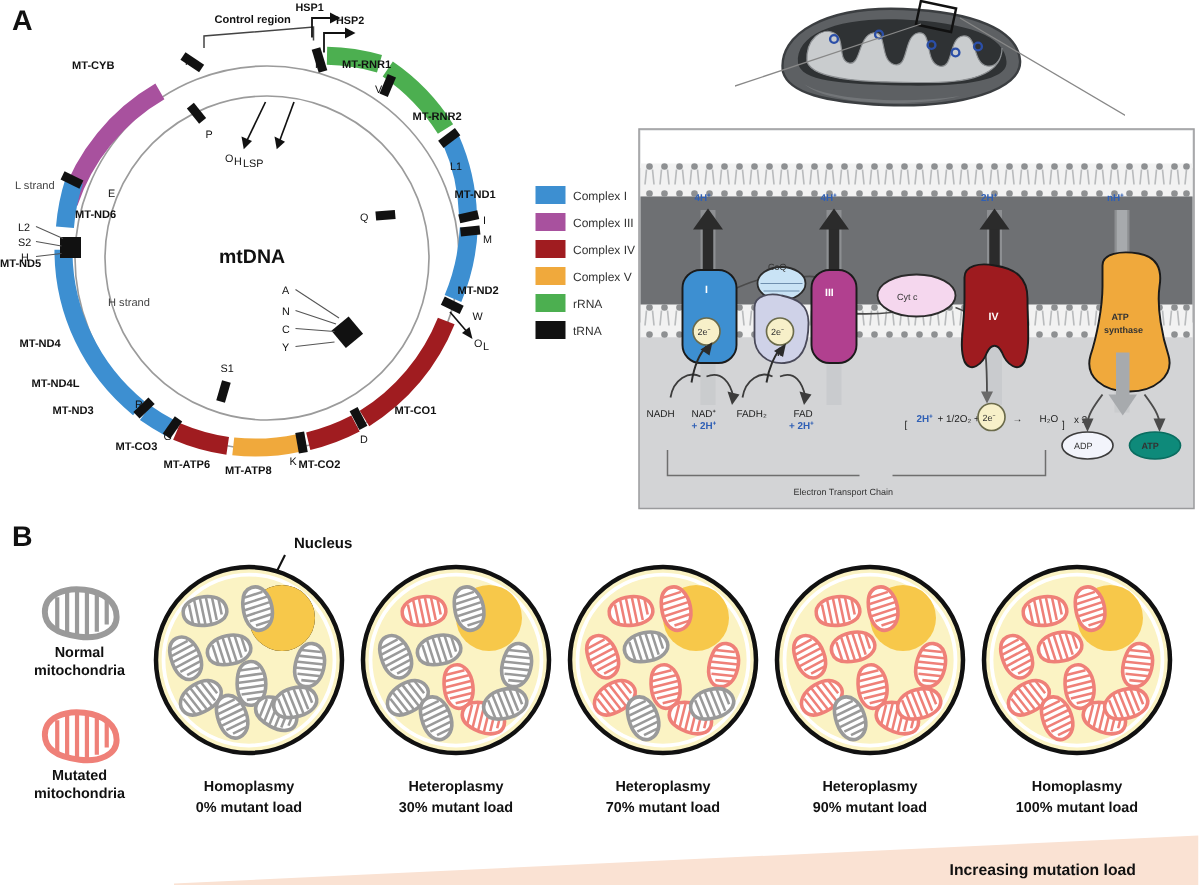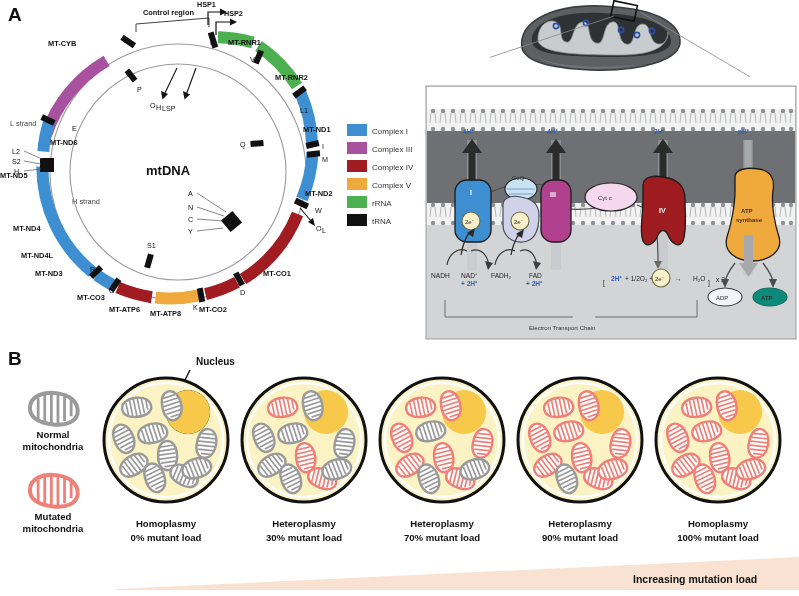--- a/index.html
+++ b/index.html
@@ -196,21 +196,21 @@
   </g>
   <text class="lbl-trna" x="72" y="131">E</text>
 
   <text class="lbl-strand" x="10" y="126">L strand</text>
   <text class="lbl-strand" x="72" y="204">H strand</text>
 
   <text class="lbl-mtdna" x="146" y="175">mtDNA</text>
 </svg>
 </div>
 
-<div class="abs" style="left:346px;top:120px;width:70px;height:120px;">
+<div class="abs" style="left:356px;top:120px;width:70px;height:120px;">
 <svg width="70" height="120" viewBox="0 0 70 120">
   <g>
     <rect x="1" y="4" width="20" height="12" fill="#3d8fd1"></rect>
     <text class="lbl-legend" x="26" y="13.5">Complex I</text>
   </g>
   <g>
     <rect x="1" y="22" width="20" height="12" fill="#a8519e"></rect>
     <text class="lbl-legend" x="26" y="31.5">Complex III</text>
   </g>
   <g>

